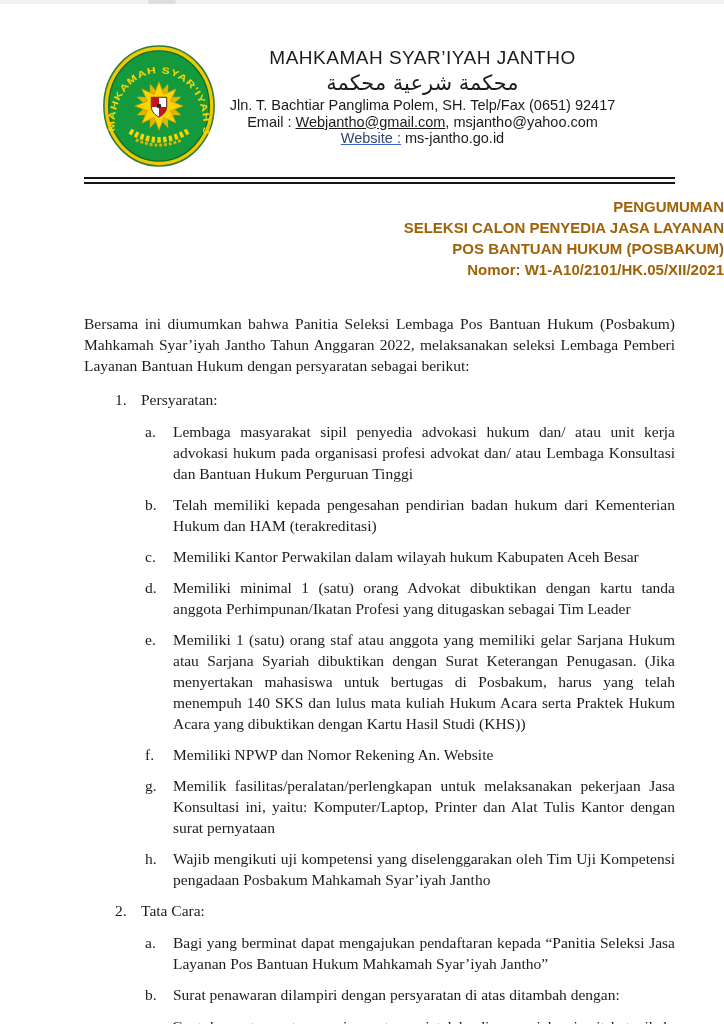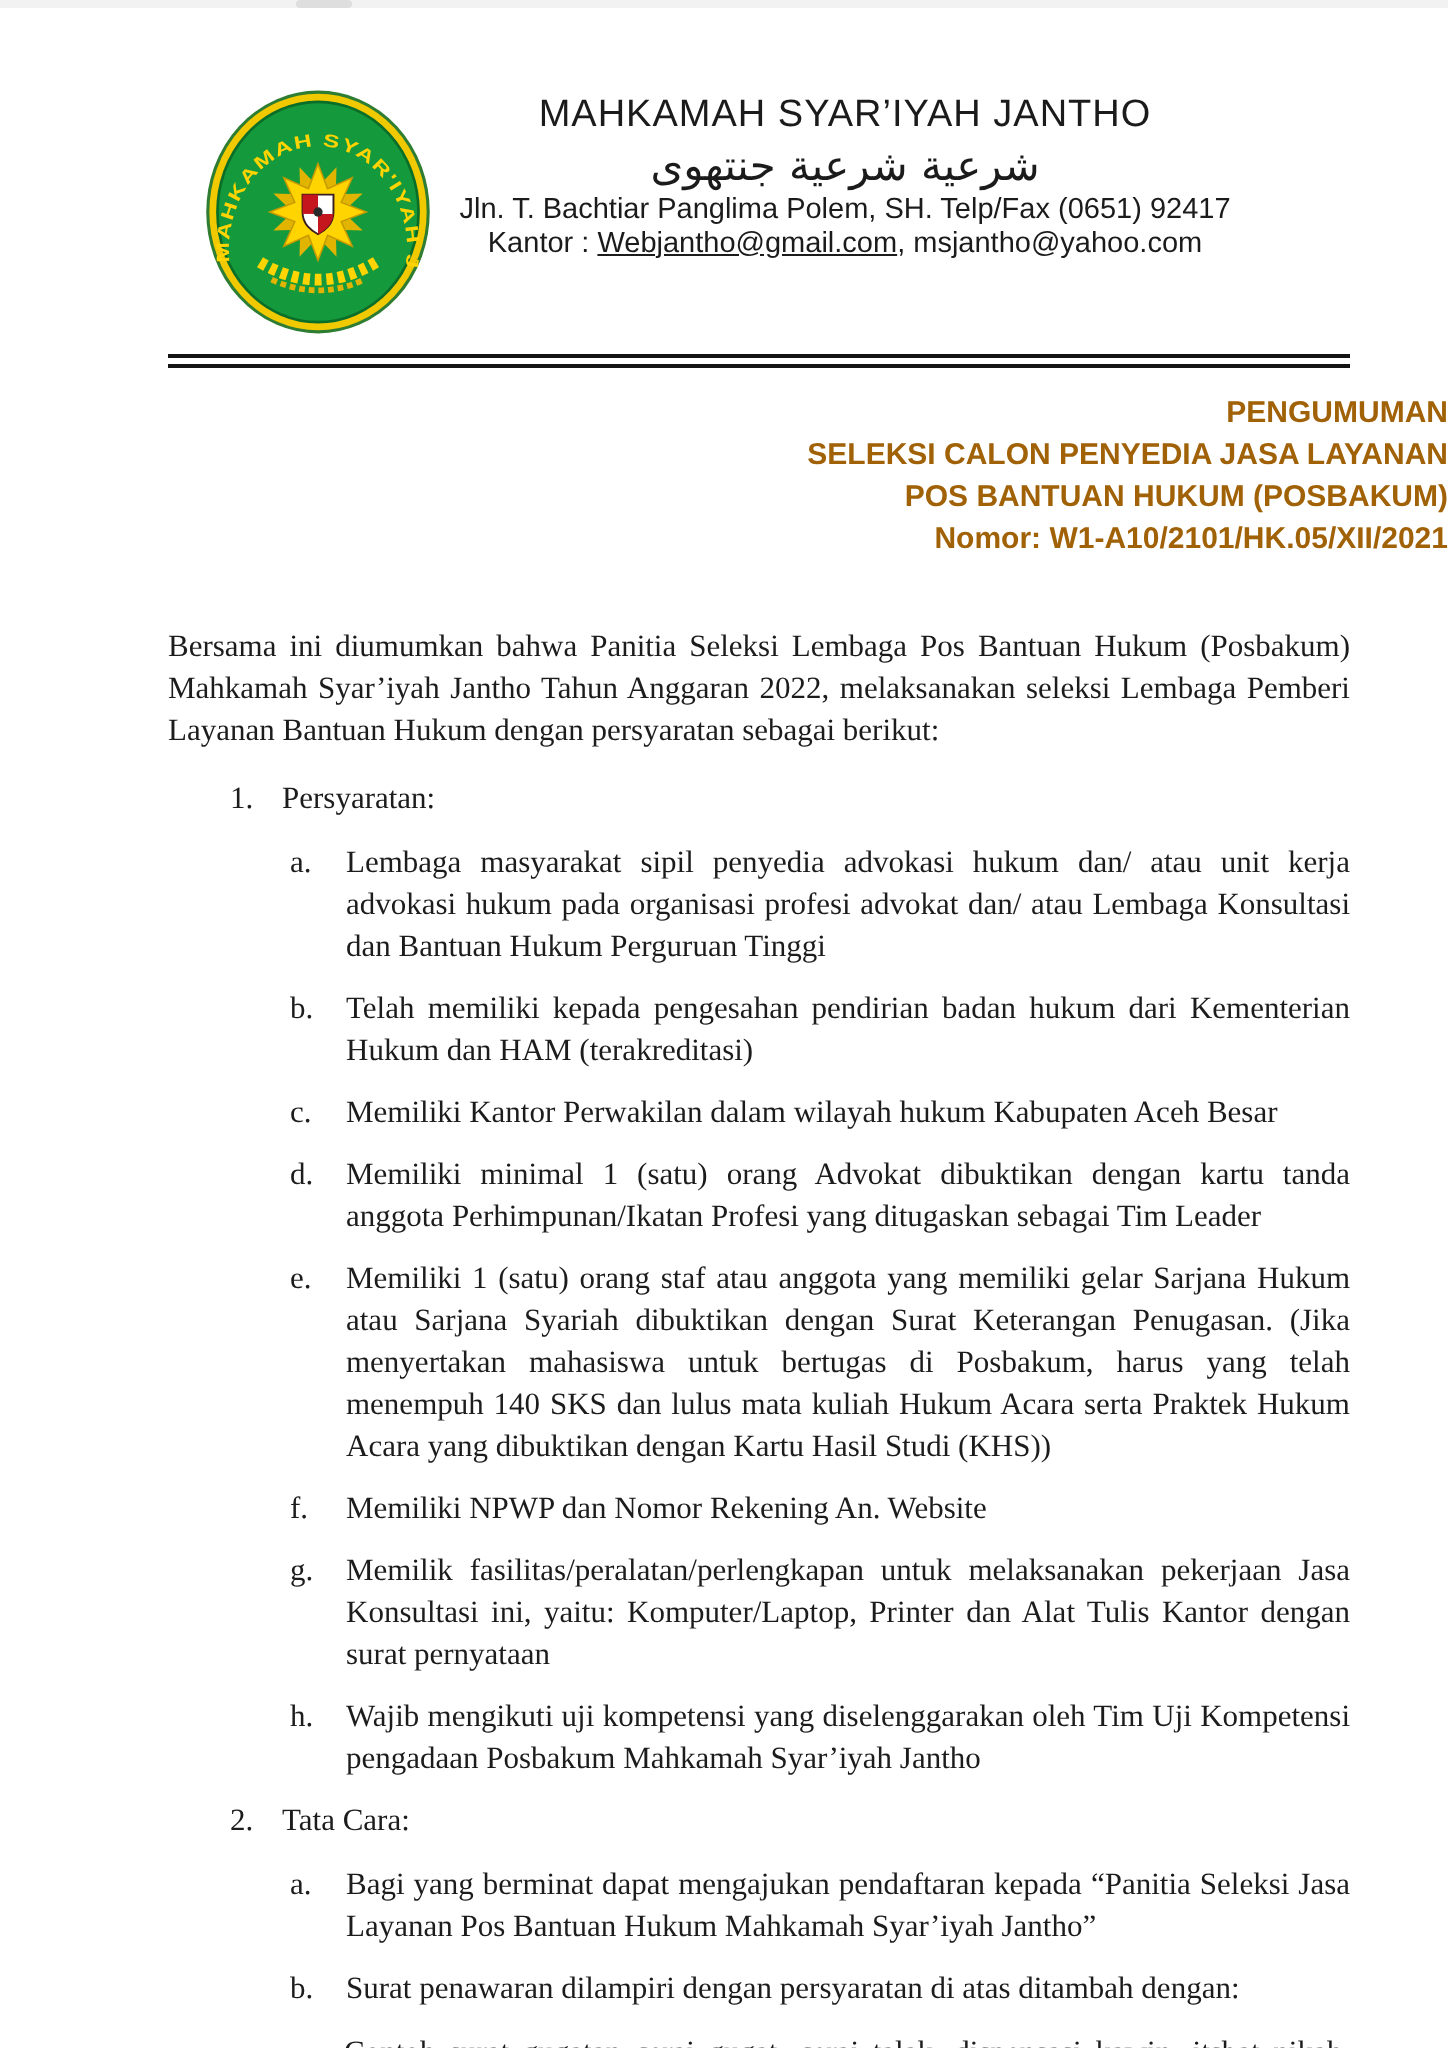--- a/index.html
+++ b/index.html
@@ -114,23 +114,24 @@
           <path id="arcTop" d="M 15 94 A 46 53 0 1 1 105 94" fill="none"></path>
         </defs>
         <text font-family="Liberation Sans, sans-serif" font-size="9.3" font-weight="bold" fill="#ffd400" letter-spacing="0.6">
           <textPath href="#arcTop" startOffset="4" textLength="222" lengthAdjust="spacingAndGlyphs">MAHKAMAH SYAR'IYAH JANTHO</textPath>
         </text>
       </svg>
     </div>
 
     <div class="lh-text">
       <div class="org-name">MAHKAMAH SYAR’IYAH JANTHO</div>
-      <div class="org-arabic">شرعية شرعية جنتهوى</div>
+      <div class="org-arabic">محكمة شرعية محكمة</div>
       <div class="addr">Jln. T. Bachtiar Panglima Polem, SH. Telp/Fax (0651) 92417</div>
-      <div class="addr"><span>Kantor : </span><span class="u-dark">Webjantho@gmail.com</span><span>, msjantho@yahoo.com</span></div>
+      <div class="addr"><span>Email : </span><span class="u-dark">Webjantho@gmail.com</span><span>, msjantho@yahoo.com</span></div>
+      <div class="addr"><span class="u-blue">Website :</span><span> ms-jantho.go.id</span></div>
     </div>
   </header>
 
   <div class="double-rule"></div>
 
   <section class="title-block">
     <div>PENGUMUMAN</div>
     <div>SELEKSI CALON PENYEDIA JASA LAYANAN</div>
     <div>POS BANTUAN HUKUM (POSBAKUM)</div>
     <div>Nomor: W1-A10/2101/HK.05/XII/2021</div>

